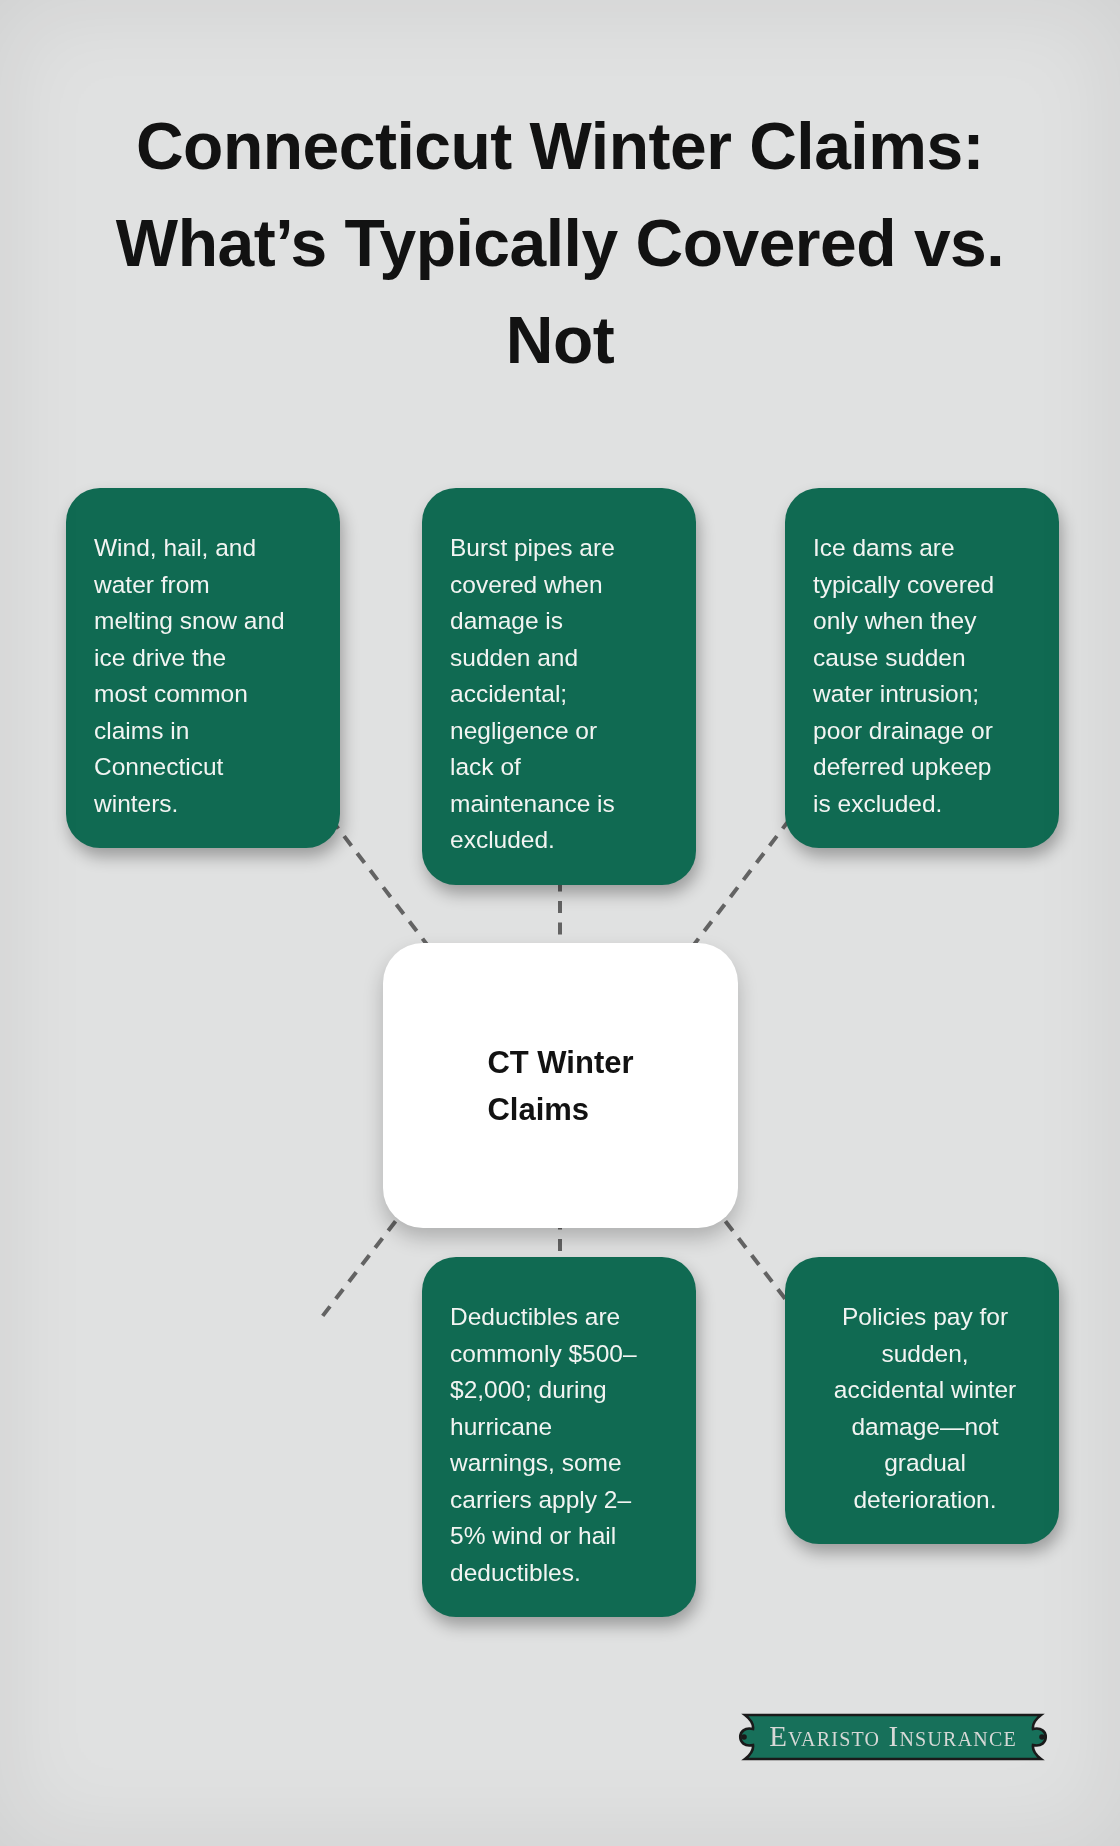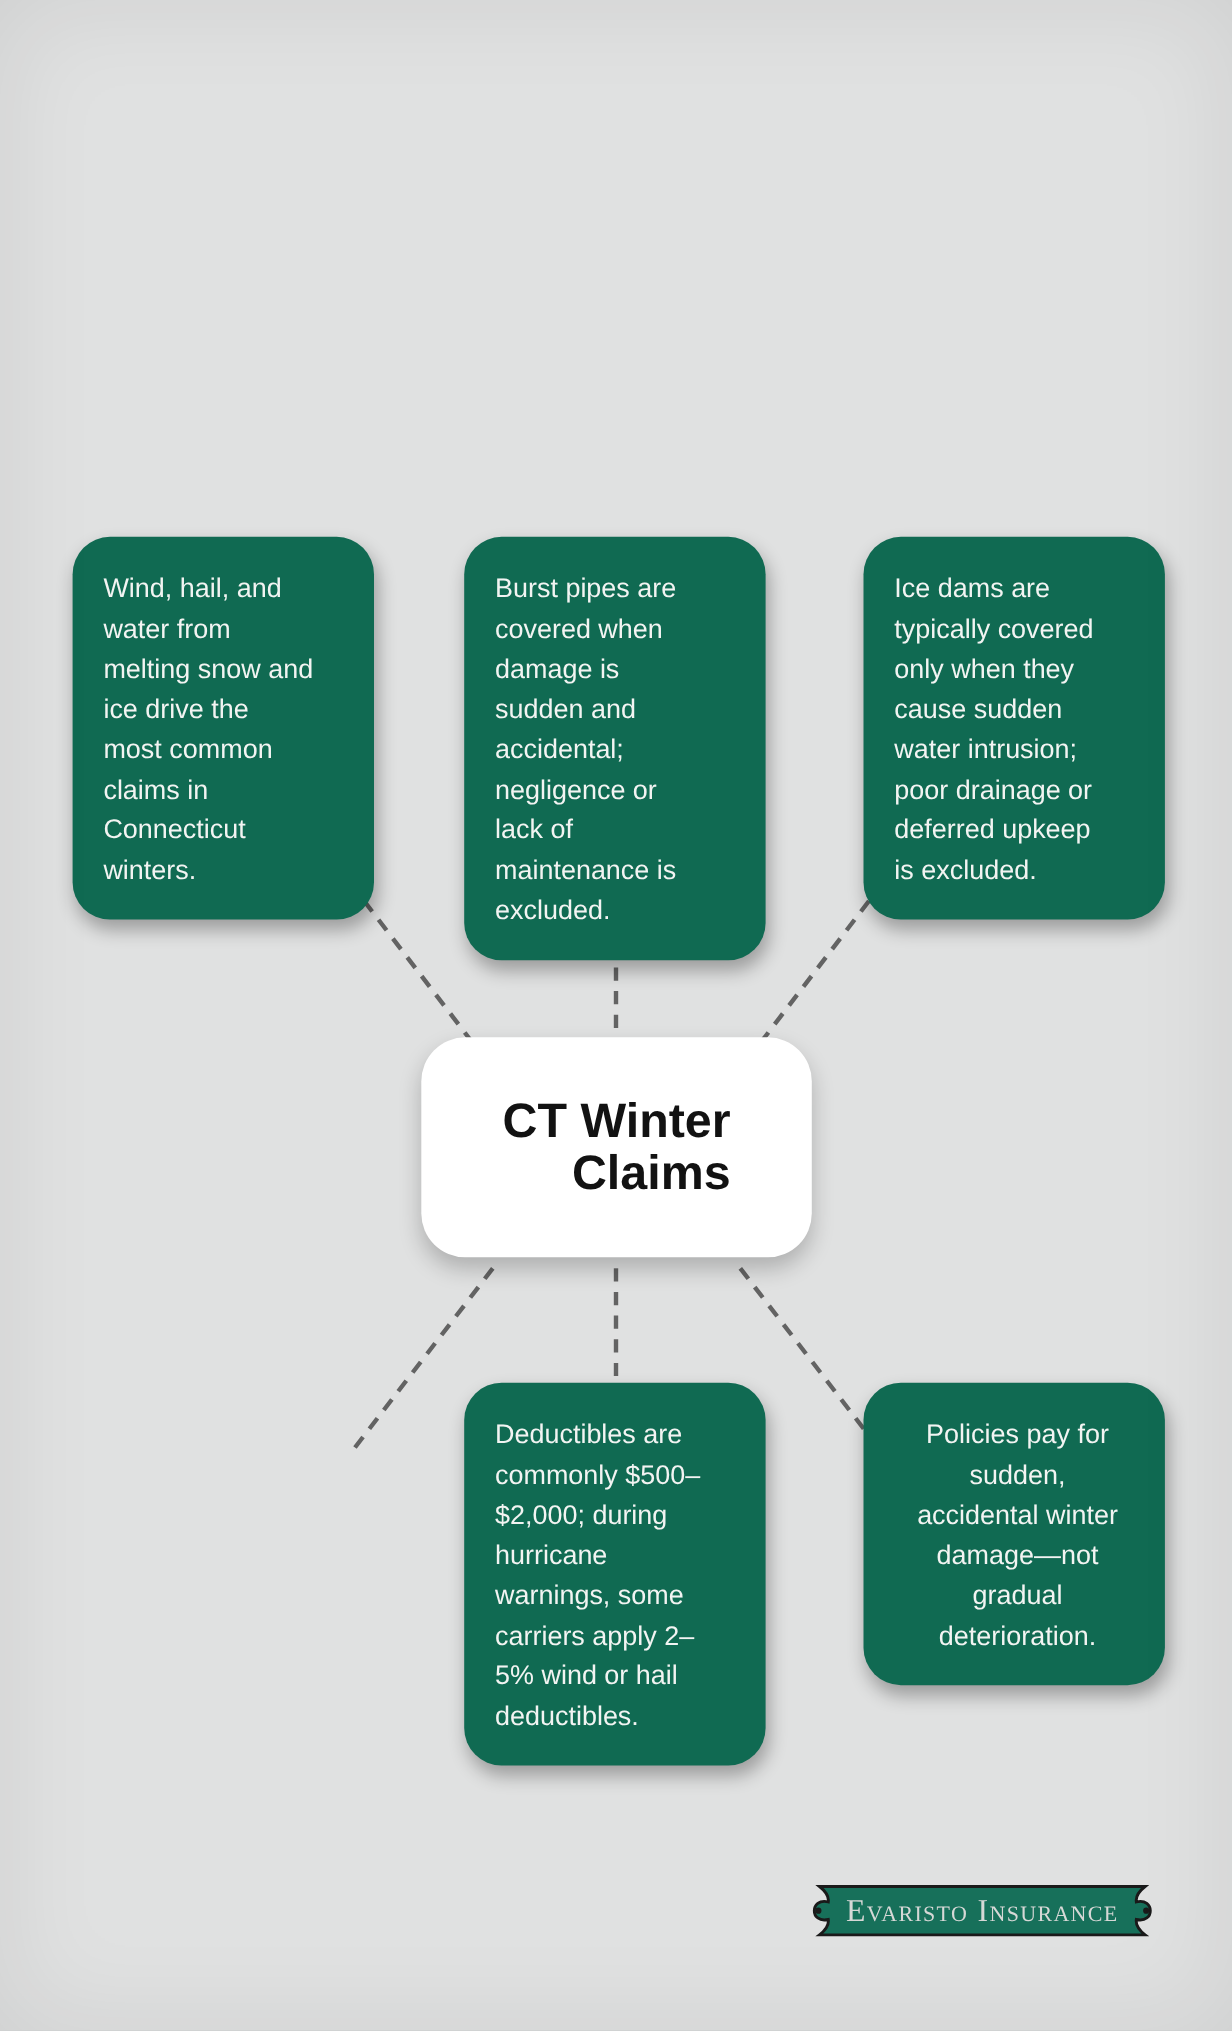--- a/index.html
+++ b/index.html
@@ -46,46 +46,46 @@
   .connectors { position: absolute; left: 0; top: 0; }
   .connectors line {
     stroke: var(--connector-gray);
     stroke-width: 4;
     stroke-dasharray: 12 9.5;
   }
   .card {
     position: absolute;
     width: 274px;
     box-sizing: border-box;
-    padding: 30px 22px 26px 28px;
+    padding: 42px 22px 26px 28px;
     border-radius: 34px;
     background: var(--node-green);
     color: var(--node-text);
     font-size: 24.5px;
     line-height: 36.5px;
     white-space: pre-line;
     box-shadow: 3px 9px 16px rgba(0,0,0,0.30);
   }
   .card-0 { left: 66px;  top: 488px; }
   .card-1 { left: 422px; top: 488px; }
   .card-2 { left: 785px; top: 488px; }
   .card-3 { left: 66px;  top: 1257px; }
   .card-4 { left: 422px; top: 1257px; }
   .card-5 { left: 785px; top: 1257px; text-align: center; }
   .center-node {
     position: absolute;
     left: 383px; top: 943px;
-    width: 355px; height: 200px;
+    width: 355px; height: 285px;
     background: var(--center-bg);
     border-radius: 40px;
     display: flex;
     align-items: center;
     justify-content: center;
-    text-align: right;
-    font-size: 44px;
+    text-align: left;
+    font-size: 31px;
     line-height: 47px;
     font-weight: bold;
     color: #121212;
     white-space: pre-line;
     box-shadow: 0 10px 20px rgba(0,0,0,0.22);
   }
   .logo {
     position: absolute;
     left: 729px; top: 1712px;
     width: 328px;
@@ -108,20 +108,23 @@
     font-size: 23px;
     letter-spacing: 0.6px;
     color: var(--tagline-text);
   }
 </style>
 </head>
 <body>
 
 <div class="canvas">
 
+  <h1 class="title">Connecticut Winter Claims:
+What’s Typically Covered vs.
+Not</h1>
 
   <svg class="connectors" width="1120" height="1846" viewBox="0 0 1120 1846" aria-hidden="true">
     <line x1="318" y1="802" x2="448" y2="972"></line>
     <line x1="560" y1="858" x2="560" y2="972"></line>
     <line x1="803" y1="802" x2="673" y2="972"></line>
     <line x1="448" y1="1153" x2="318" y2="1322"></line>
     <line x1="560" y1="1153" x2="560" y2="1278"></line>
     <line x1="673" y1="1153" x2="803" y2="1322"></line>
   </svg>
 

